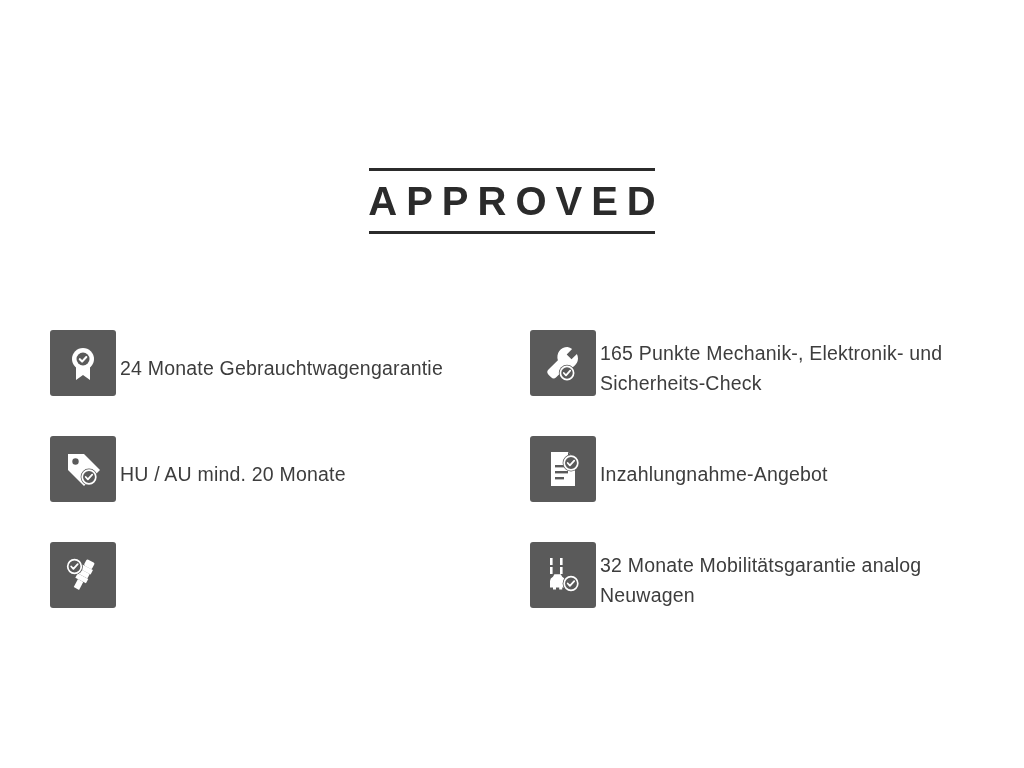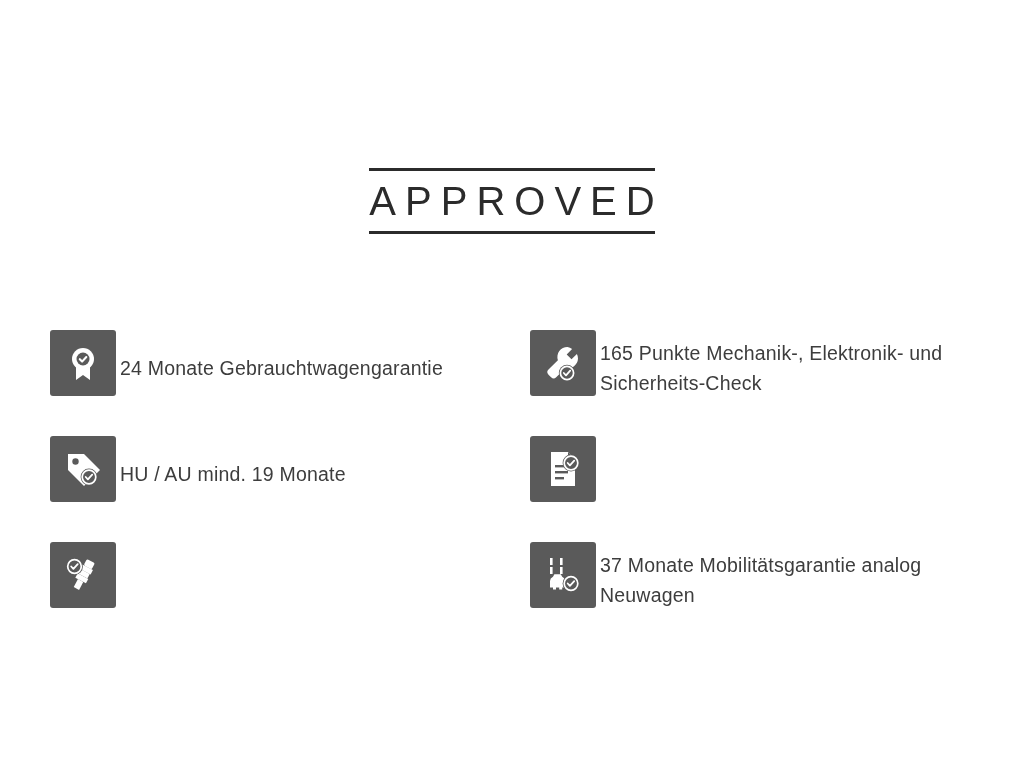--- a/index.html
+++ b/index.html
@@ -30,21 +30,21 @@
   }
   .title-rule {
     width: 286px;
     height: 3px;
     background: #2b2b2b;
     margin: 0 auto;
   }
   .title-text {
     font-family: "Liberation Sans", sans-serif;
     font-size: 40px;
-    font-weight: normal;
+    font-weight: bold;
     letter-spacing: 9px;
     color: #2b2b2b;
     line-height: 56px;
     padding: 2px 0 2px 9px;
     white-space: nowrap;
   }
 
   
   .features {
     position: absolute;
@@ -128,36 +128,37 @@
     <div class="feature left">
       <span class="icon-box">
         <svg width="42" height="42" viewBox="0 0 42 42">
           <path d="M6 6 L22 6 L38 22 L22 38 L6 22 Z" fill="#ffffff"></path>
           <circle cx="13.5" cy="13.5" r="3.2" fill="#5a5a5a"></circle>
           <circle cx="27" cy="29" r="8.4" fill="#5a5a5a"></circle>
           <circle cx="27" cy="29" r="6.8" fill="none" stroke="#ffffff" stroke-width="1.7"></circle>
           <path d="M23.7 29 l2.2 2.3 l4.3 -4.7" fill="none" stroke="#ffffff" stroke-width="1.8" stroke-linecap="round" stroke-linejoin="round"></path>
         </svg>
       </span>
-      <span class="label">HU / AU mind. 19 Monate</span>
+      <span class="label">HU / AU mind. 20 Monate</span>
     </div>
 
     <div class="feature right">
       <span class="icon-box">
         <svg width="42" height="42" viewBox="0 0 42 42">
           <path d="M9 4 L26 4 L33 11 L33 38 L9 38 Z" fill="#ffffff"></path>
           <path d="M26 4 L26 11 L33 11 Z" fill="#5a5a5a"></path>
           <rect x="13" y="17" width="13" height="2.4" fill="#5a5a5a"></rect>
           <rect x="13" y="23" width="13" height="2.4" fill="#5a5a5a"></rect>
           <rect x="13" y="29" width="9" height="2.4" fill="#5a5a5a"></rect>
           <circle cx="29" cy="15" r="8.4" fill="#5a5a5a"></circle>
           <circle cx="29" cy="15" r="6.8" fill="none" stroke="#ffffff" stroke-width="1.7"></circle>
           <path d="M25.7 15 l2.2 2.3 l4.3 -4.7" fill="none" stroke="#ffffff" stroke-width="1.8" stroke-linecap="round" stroke-linejoin="round"></path>
         </svg>
       </span>
+      <span class="label">Inzahlungnahme-Angebot</span>
     </div>
 
 
     <div class="feature right">
       <span class="icon-box">
         <svg width="42" height="42" viewBox="0 0 42 42">
           <g transform="rotate(28 21 21)">
             <rect x="17" y="5" width="9" height="7" rx="1.5" fill="#ffffff"></rect>
             <rect x="15.5" y="12" width="12" height="5" fill="#ffffff"></rect>
             <rect x="16.5" y="17" width="10" height="5" fill="#ffffff"></rect>
@@ -177,18 +178,18 @@
           <rect x="8" y="4" width="2.6" height="7" fill="#ffffff"></rect>
           <rect x="8" y="13" width="2.6" height="7" fill="#ffffff"></rect>
           <rect x="18" y="4" width="2.6" height="7" fill="#ffffff"></rect>
           <rect x="18" y="13" width="2.6" height="7" fill="#ffffff"></rect>
           <path d="M8 27 a6.5 5 0 0 1 3 -4.2 l1.4 -2.6 l6.4 0 l1.4 2.6 a6.5 5 0 0 1 3 4.2 l0 6.5 l-3 0 l0 2 l-3 0 l0 -2 l-3.2 0 l0 2 l-3 0 l0 -2 l-3 0 Z" fill="#ffffff"></path>
           <circle cx="29" cy="29.5" r="8.4" fill="#5a5a5a"></circle>
           <circle cx="29" cy="29.5" r="6.8" fill="none" stroke="#ffffff" stroke-width="1.7"></circle>
           <path d="M25.7 29.5 l2.2 2.3 l4.3 -4.7" fill="none" stroke="#ffffff" stroke-width="1.8" stroke-linecap="round" stroke-linejoin="round"></path>
         </svg>
       </span>
-      <span class="label">37 Monate Mobilitätsgarantie analog Neuwagen</span>
+      <span class="label">32 Monate Mobilitätsgarantie analog Neuwagen</span>
     </div>
 
 
   </div>
 </div>
 
 </body></html>

